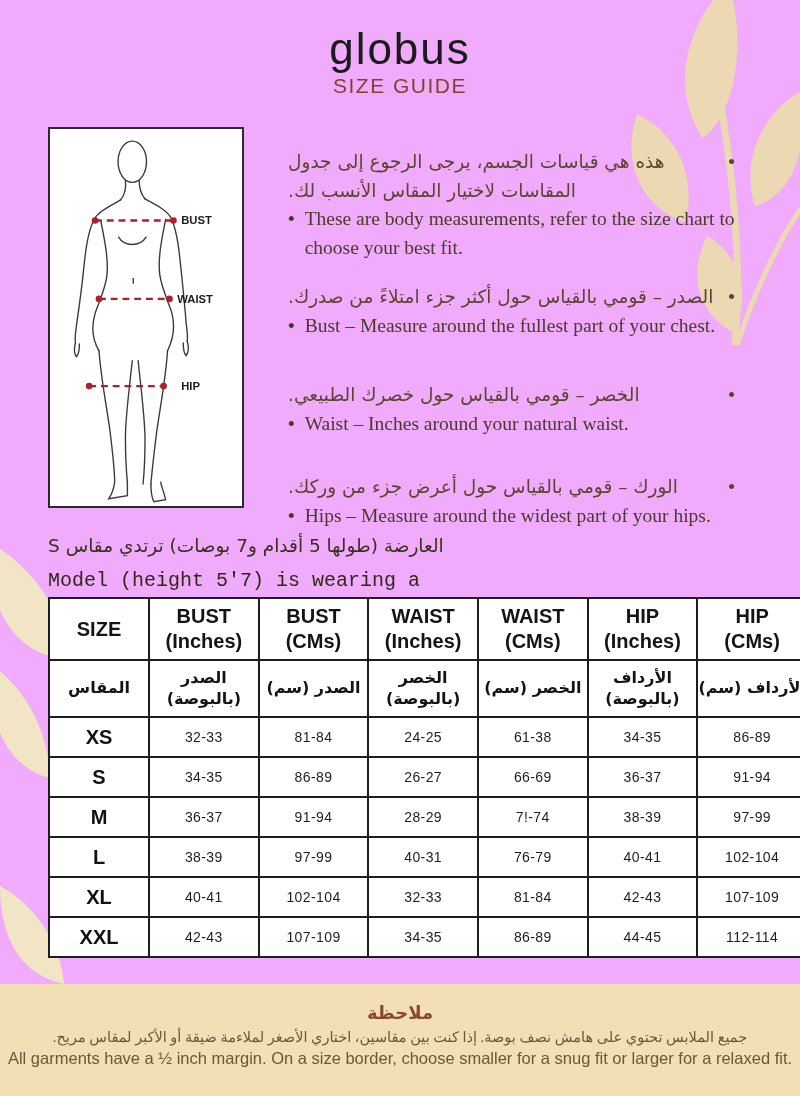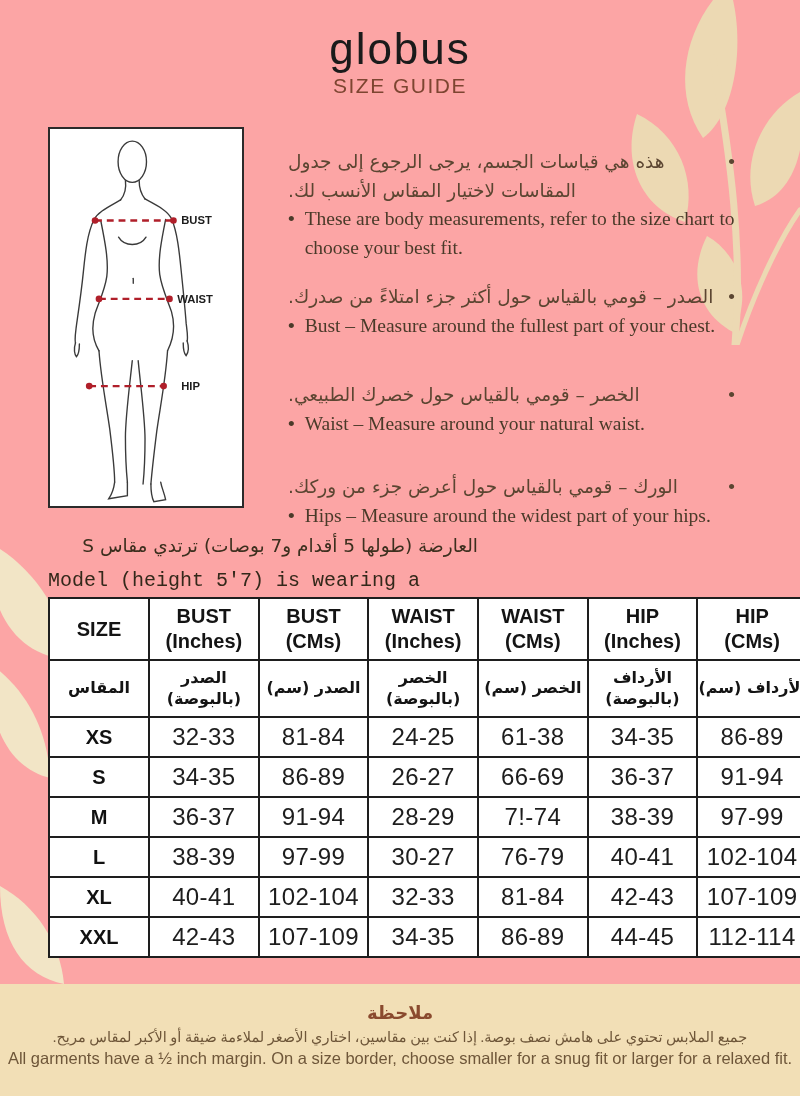--- a/index.html
+++ b/index.html
@@ -1,19 +1,19 @@
 <!DOCTYPE html>
 <html><head>
 <meta charset="utf-8">
 <style>
   html,body{margin:0;padding:0;}
   .page{
     position:relative;
     width:800px;height:1096px;
-    background:#fca5a5;
+    background:#f0abfc;
     overflow:hidden;
     font-family:"Liberation Sans", sans-serif;
   }
   .decor{position:absolute;z-index:0;pointer-events:none;}
   .content-layer{position:absolute;inset:0;z-index:1;}
 
   
   .brand{
     position:absolute;left:0;top:24px;width:100%;
     text-align:center;
@@ -55,21 +55,21 @@
   .li-en .txt{
     flex:1;
     font-family:"Liberation Serif", serif;
     font-size:19.5px;line-height:1.45;color:#4a3a29;
   }
   .li-en .dot{color:#4a3a29;}
 
   
   .model-note{position:absolute;left:48px;top:533px;width:430px;}
   .model-ar{
-    direction:rtl;text-align:right;
+    direction:rtl;text-align:left;
     font-family:"DejaVu Sans", sans-serif;
     font-size:18.5px;color:#3c2f1e;line-height:1.4;
   }
   .model-en{
     font-family:Liberation Mono, monospace;
     font-size:20px;color:#33281a;line-height:1.35;margin-top:8px;
   }
 
   
   table.size-table{
@@ -88,21 +88,21 @@
   .th-en{
     font-size:20px;font-weight:bold;color:#141414;
     line-height:1.25;white-space:pre-line;
   }
   .th-ar{
     font-family:"DejaVu Sans", sans-serif;
     font-size:16px;font-weight:bold;color:#141414;
     line-height:1.3;white-space:pre-line;direction:rtl;
   }
   .td-size{font-size:20px;font-weight:bold;color:#111;}
-  .td-val{font-size:24px;color:#1d1d1d;letter-spacing:.4px;}
+  .td-val{font-size:14px;color:#1d1d1d;letter-spacing:.4px;}
 
   
   .note-band{
     position:absolute;left:0;top:984px;width:800px;height:112px;
     background:#f2dfb6;text-align:center;z-index:1;
   }
   .note-title-ar{
     font-family:"DejaVu Sans", sans-serif;
     font-size:18px;font-weight:bold;color:#8a4a2e;
     margin-top:18px;direction:rtl;
@@ -215,21 +215,21 @@
           <span class="txt">Bust – Measure around the fullest part of your chest.</span>
         </div>
       </div>
       <div class="ins-group g3">
         <div class="li li-ar">
           <span class="dot">•</span>
           <span class="txt">الخصر – قومي بالقياس حول خصرك الطبيعي.</span>
         </div>
         <div class="li li-en">
           <span class="dot">•</span>
-          <span class="txt">Waist – Measure around your natural waist.</span>
+          <span class="txt">Waist – Inches around your natural waist.</span>
         </div>
       </div>
       <div class="ins-group g4">
         <div class="li li-ar">
           <span class="dot">•</span>
           <span class="txt">الورك – قومي بالقياس حول أعرض جزء من وركك.</span>
         </div>
         <div class="li li-en">
           <span class="dot">•</span>
           <span class="txt">Hips – Measure around the widest part of your hips.</span>
@@ -304,21 +304,21 @@
           <td class="td-val">91-94</td>
           <td class="td-val">28-29</td>
           <td class="td-val">7!-74</td>
           <td class="td-val">38-39</td>
           <td class="td-val">97-99</td>
         </tr>
         <tr class="data-row">
           <td class="td-size">L</td>
           <td class="td-val">38-39</td>
           <td class="td-val">97-99</td>
-          <td class="td-val">30-27</td>
+          <td class="td-val">40-31</td>
           <td class="td-val">76-79</td>
           <td class="td-val">40-41</td>
           <td class="td-val">102-104</td>
         </tr>
         <tr class="data-row">
           <td class="td-size">XL</td>
           <td class="td-val">40-41</td>
           <td class="td-val">102-104</td>
           <td class="td-val">32-33</td>
           <td class="td-val">81-84</td>

